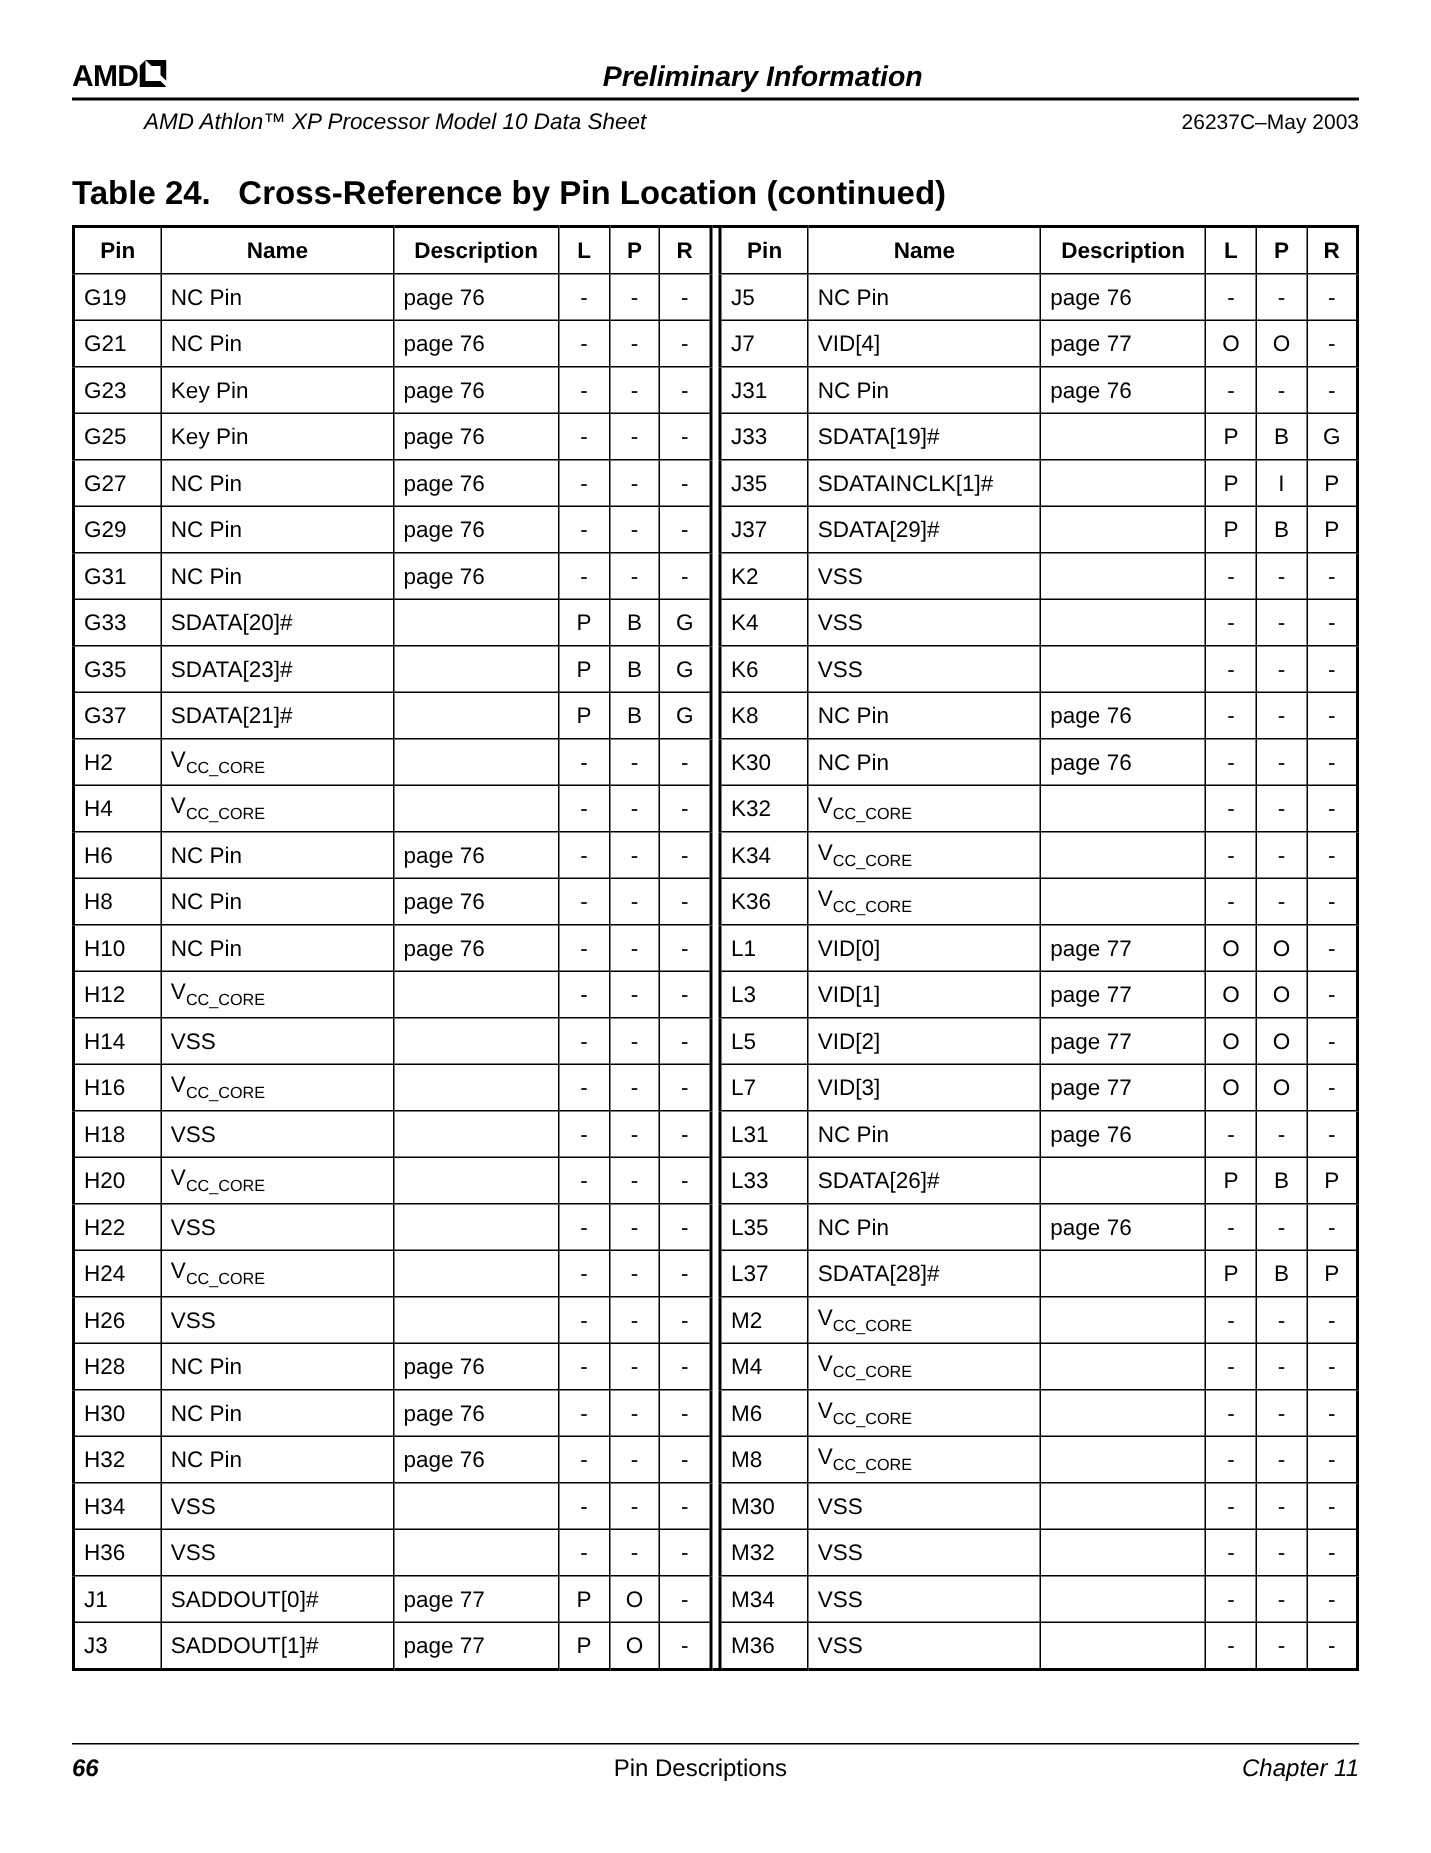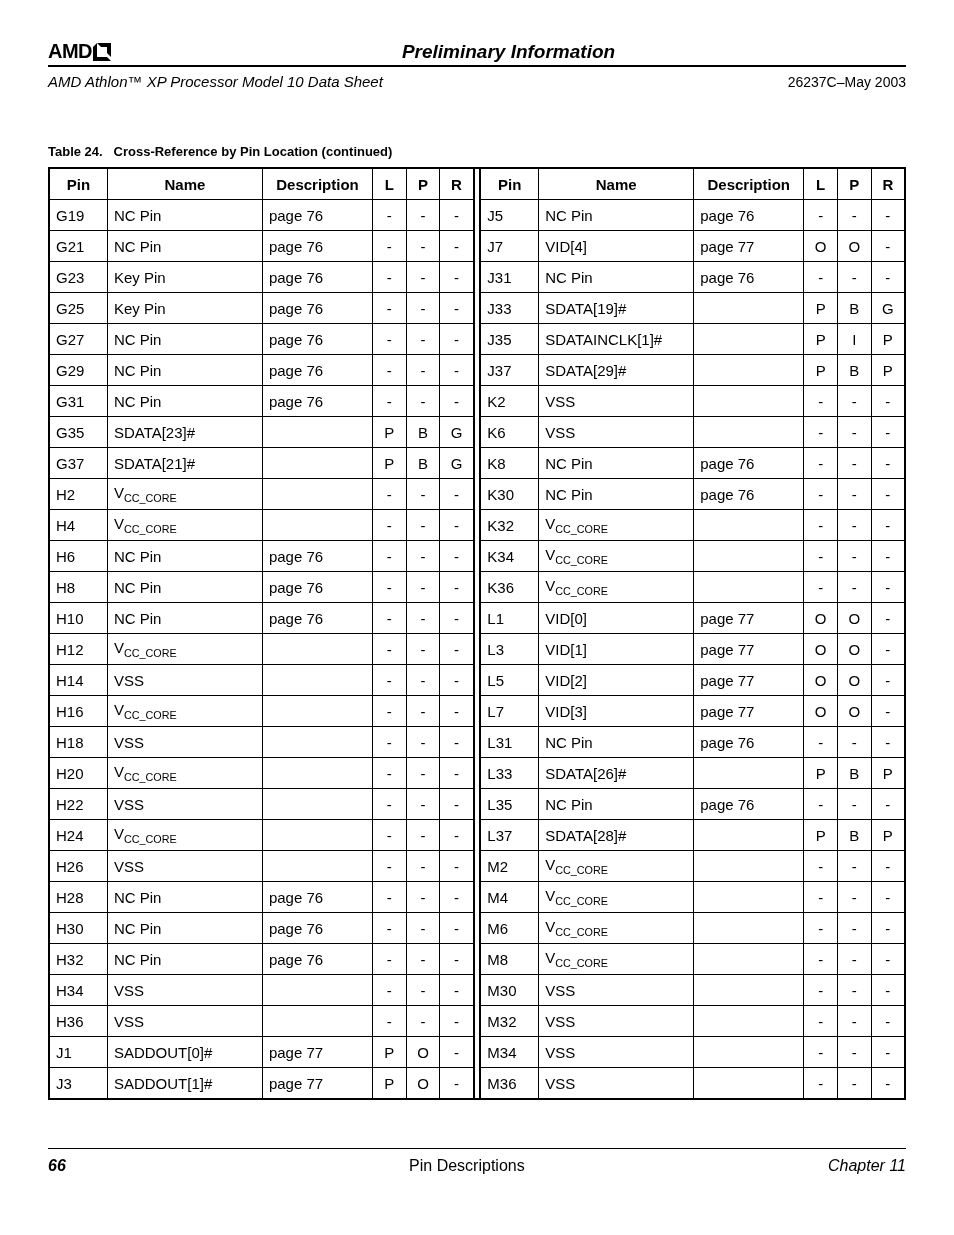--- a/index.html
+++ b/index.html
@@ -16,43 +16,44 @@
     align-items: baseline;
     border-bottom: 2px solid #000;
     padding-bottom: 2px;
   }
   .logo {
     font-weight: 900;
     font-size: 20px;
     letter-spacing: -0.5px;
     font-family: Arial, sans-serif;
     display: flex;
-    align-items: center;
+    align-items: flex-start;
   }
   .logo svg { margin-left: 1px; }
   .header-title {
     flex: 1;
     text-align: center;
     font-weight: 800;
     font-style: italic;
     font-size: 19px;
   }
   .sub-header {
     display: flex;
     justify-content: space-between;
     align-items: baseline;
     margin-top: 6px;
     font-size: 15px;
+    margin-left: 48px;
   }
   .sub-left { font-style: italic; }
   .sub-right { font-size: 14px; }
   .table-caption {
     font-weight: 800;
-    font-size: 13px;
-    margin-top: 54px;
+    font-size: 22px;
+    margin-top: 26px;
     margin-bottom: 8px;
   }
   .continued { font-weight: 800; }
   table {
     width: 100%;
     border-collapse: collapse;
     table-layout: fixed;
     font-size: 15px;
   }
   col.gap { width: 6px; }
@@ -260,20 +261,35 @@
         <td class="center">-</td>
         <td class="gap"></td>
         <td>K2</td>
         <td>VSS</td>
         <td class="desc"></td>
         <td class="center">-</td>
         <td class="center">-</td>
         <td class="center">-</td>
       </tr>
       <tr>
+        <td>G33</td>
+        <td>SDATA[20]#</td>
+        <td class="desc"></td>
+        <td class="center">P</td>
+        <td class="center">B</td>
+        <td class="center">G</td>
+        <td class="gap"></td>
+        <td>K4</td>
+        <td>VSS</td>
+        <td class="desc"></td>
+        <td class="center">-</td>
+        <td class="center">-</td>
+        <td class="center">-</td>
+      </tr>
+      <tr>
         <td>G35</td>
         <td>SDATA[23]#</td>
         <td class="desc"></td>
         <td class="center">P</td>
         <td class="center">B</td>
         <td class="center">G</td>
         <td class="gap"></td>
         <td>K6</td>
         <td>VSS</td>
         <td class="desc"></td>

